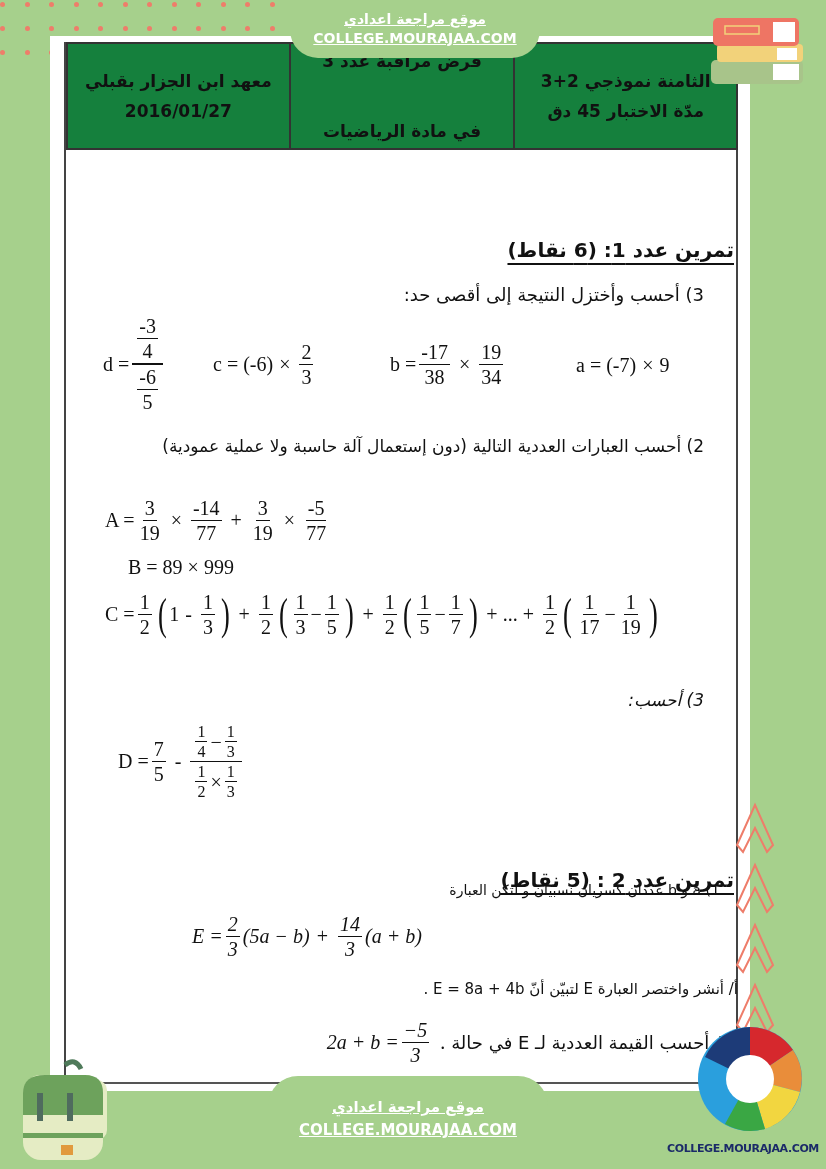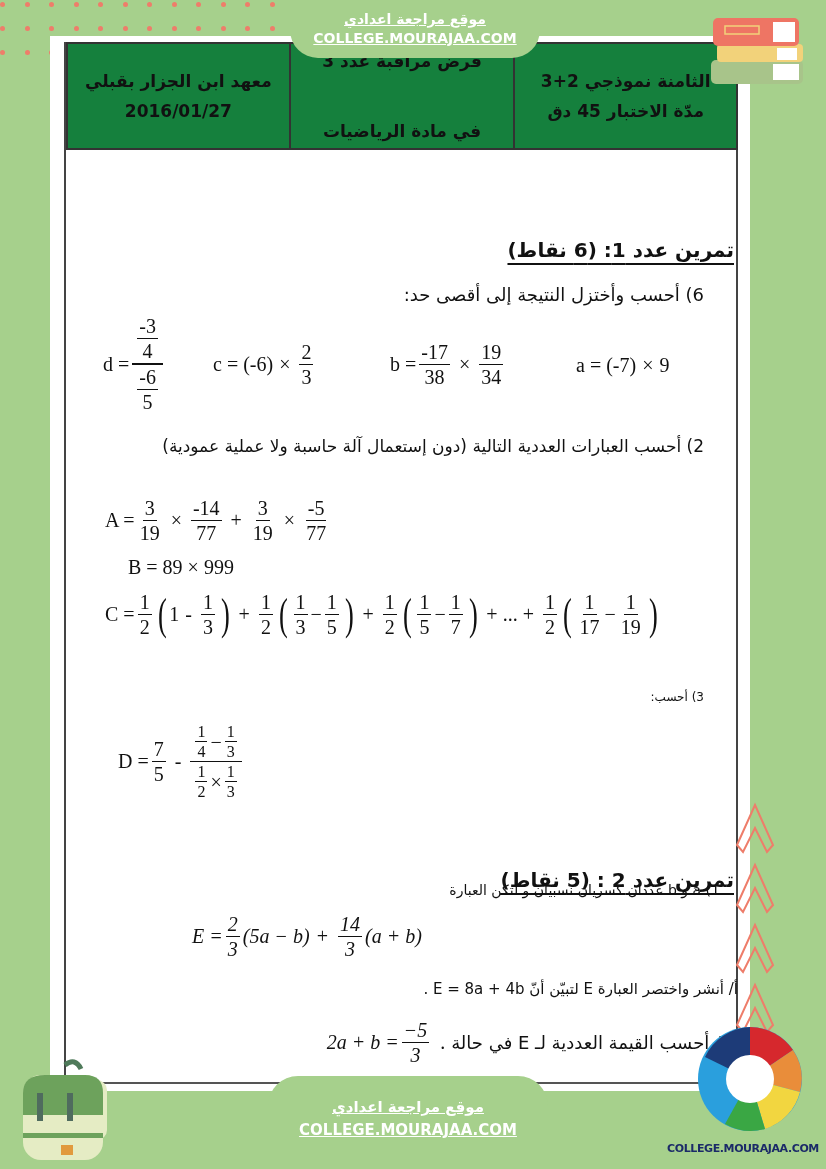--- a/index.html
+++ b/index.html
@@ -103,21 +103,21 @@
     <span>2016/01/27</span>
   </div>
 </div>
 
 <div class="banner banner-top">
   <div>موقع مراجعة اعدادي</div>
   <div>COLLEGE.MOURAJAA.COM</div>
 </div>
 
 <div class="rtl ex-title" style="right:92px; top:210px;">تمرين عدد 1: (6 نقاط)</div>
-<div class="rtl" style="right:122px; top:284px; font-size:18px;">6)  أحسب وأختزل النتيجة إلى أقصى حد:</div>
+<div class="rtl" style="right:122px; top:284px; font-size:18px;">3)  أحسب وأختزل النتيجة إلى أقصى حد:</div>
 
 <div class="math" style="left:576px; top:354px;">
   <span>a =</span>&nbsp;
   <span>(-7)</span>
   <span class="op">×</span>
   <span>9</span>
 </div>
 
 <div class="math" style="left:390px; top:340px;">
   <span>b =</span>
@@ -244,21 +244,21 @@
       <span class="d">17</span>
     </span>
     <span>−</span>
   <span class="frac">
       <span class="n">1</span>
       <span class="d">19</span>
     </span>
     <span class="big-paren">)</span>
 </div>
 
-<div class="rtl" style="right:122px; top:690px; font-size:12px;">3)  أحسب:</div>
+<div class="rtl" style="right:122px; top:690px; font-size:17px;font-style:italic;">3)  أحسب:</div>
 
 <div class="math" style="left:118px; top:722px;">
   <span>D =</span>
   <span class="frac">
       <span class="n">7</span>
       <span class="d">5</span>
     </span>
   <span class="op">-</span>
   <span class="frac">
     <span class="n" style="display:flex;align-items:center;">

